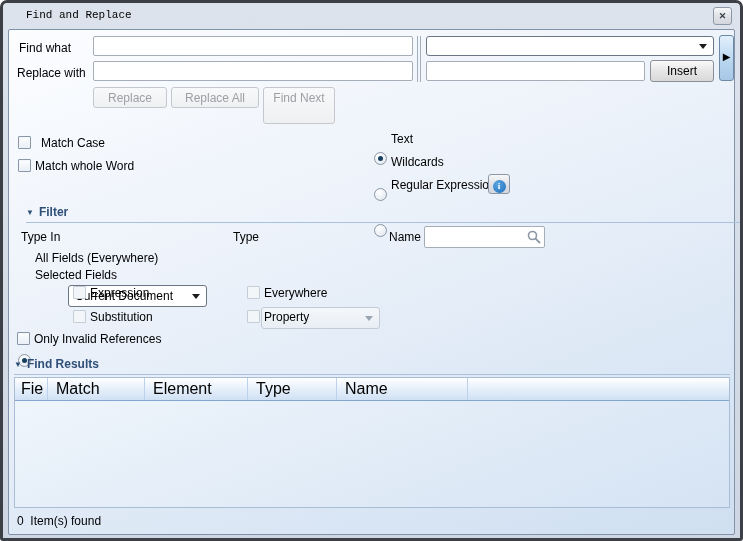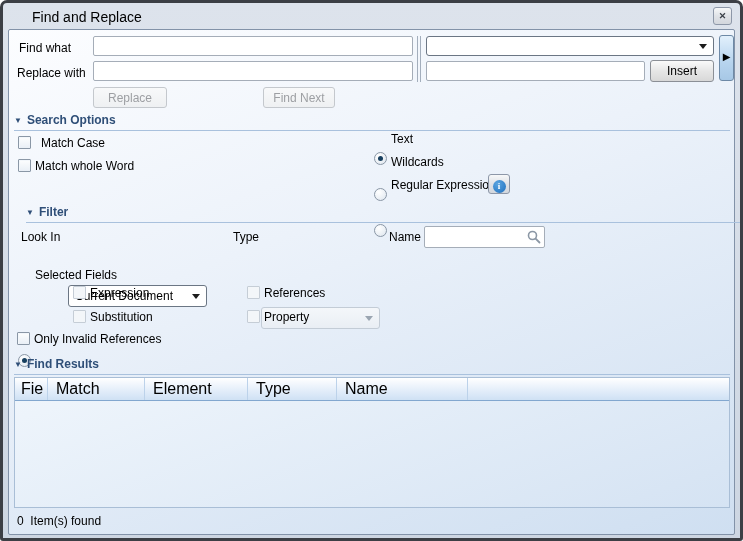--- a/index.html
+++ b/index.html
@@ -1,21 +1,21 @@
 <!DOCTYPE html>
 <html><head>
 <meta charset="utf-8">
 <style>
   html,body{margin:0;padding:0;background:#fff;font-family:"Liberation Sans",sans-serif;}
   *{box-sizing:border-box;}
   .window{position:relative;width:743px;height:541px;border:3px solid #3c3f45;
     border-radius:7px 7px 3px 3px;background:linear-gradient(#dde3ec,#cdd6e2);
     overflow:hidden;}
   .titlebar{position:absolute;left:0;top:0;right:0;height:26px;}
-  .title-text{position:absolute;left:29px;top:6px;font-size:14px;color:#000;white-space:nowrap;}
+  .title-text{position:absolute;left:23px;top:6px;font-size:11px;color:#000;white-space:nowrap;font-family:Liberation Mono, monospace;}
   .close-btn{position:absolute;right:8px;top:4px;width:19px;height:18px;
     background:linear-gradient(#f7f8f9,#dfe2e7 50%,#d3d7dd);border:1px solid #8d97a8;
     border-radius:3px;text-align:center;line-height:16px;font-size:9px;color:#3a3f47;
     font-weight:bold;cursor:default;}
   .panel{position:absolute;left:5px;top:26px;width:727px;height:506px;
     border:1px solid #8292a8;border-radius:2px;
     background:linear-gradient(160deg,#fcfdff 0%,#ecf2fa 40%,#cfdff1 100%);}
   .abs{position:absolute;}
   .lbl{font-size:12px;color:#000;white-space:nowrap;}
   .tbox{background:#fff;border:1px solid #a5adb8;border-radius:2px;font-size:12px;
@@ -78,72 +78,71 @@
     <div class="abs expander" style="left:710px;top:5px;width:15px;height:46px;">
       <span>▶</span>
     </div>
 
     <div class="abs lbl" style="left:8px;top:36px;">Replace with</div>
     <input class="abs tbox" style="left: 84px; top: 31px; width: 320px; height: 20px;" value="">
     <input class="abs tbox" style="left: 417px; top: 31px; width: 219px; height: 20px;" value="">
     <div class="abs btn" style="left:641px;top:30px;width:64px;height:22px;padding:3px 0;">Insert</div>
 
     <div class="abs btn disabled" style="left:84px;top:57px;width:74px;height:21px;padding:3px 0;">Replace</div>
-    <div class="abs btn disabled" style="left:254px;top:57px;width:72px;height:21px;padding:3px 0;">Find Next</div>
+    <div class="abs btn disabled" style="left:162px;top:57px;width:88px;height:21px;padding:3px 0;">Replace All</div>
+    <div class="abs btn disabled" style="left:254px;top:57px;width:72px;height:37px;padding:3px 0;">Find Next</div>
 
-    <div class="abs sec-head" style="left:5px;top:83px;width:716px;height:18px;">
-      <span class="sec-arrow">▼</span><span>Search Options</span>
-    </div>
 
     <div class="abs cb" style="left:9px;top:106px;"></div>
     <div class="abs lbl" style="left:32px;top:106px;">Match Case</div>
     <div class="abs cb" style="left:9px;top:129px;"></div>
     <div class="abs lbl" style="left:26px;top:129px;">Match whole Word</div>
 
     <div class="abs radio checked" style="left:365px;top:102px;"></div>
     <div class="abs lbl" style="left:382px;top:102px;">Text</div>
     <div class="abs radio" style="left:365px;top:125px;"></div>
     <div class="abs lbl" style="left:382px;top:125px;">Wildcards</div>
     <div class="abs radio" style="left:365px;top:148px;"></div>
     <div class="abs lbl" style="left:382px;top:148px;">Regular Expression</div>
     <div class="abs help-btn" style="left:479px;top:144px;">
       <span class="info-circle">i</span>
     </div>
 
     <div class="abs sec-head" style="left:5px;top:175px;width:716px;height:18px;margin-left:12px;">
       <span class="sec-arrow">▼</span><span>Filter</span>
     </div>
 
-    <div class="abs lbl" style="left:12px;top:200px;">Look In</div>
+    <div class="abs lbl" style="left:12px;top:200px;">Type In</div>
     <div class="abs combo" style="left:59px;top:196px;width:139px;height:22px;">
       <span>Current Document</span>
       <span class="carrow"></span>
     </div>
     <div class="abs lbl" style="left:224px;top:200px;">Type</div>
     <div class="abs combo disabled" style="left:252px;top:196px;width:119px;height:22px;">
       <span></span>
       <span class="carrow"></span>
     </div>
     <div class="abs lbl" style="left:380px;top:200px;">Name</div>
     <input class="abs tbox" style="left: 415px; top: 196px; width: 121px; height: 22px; padding-right: 20px;" value="">
     <div class="abs" style="left:517px;top:199px;">
       <svg class="search-glyph" viewBox="0 0 16 16">
           <circle cx="6.5" cy="6.5" r="4" fill="none" stroke="#8b97a5" stroke-width="1.6"></circle>
           <line x1="9.6" y1="9.6" x2="13.5" y2="13.5" stroke="#8b97a5" stroke-width="1.8" stroke-linecap="round"></line>
         </svg>
     </div>
 
     <div class="abs radio checked" style="left:9px;top:221px;"></div>
+    <div class="abs lbl" style="left:26px;top:221px;">All Fields (Everywhere)</div>
     <div class="abs radio" style="left:9px;top:238px;"></div>
     <div class="abs lbl" style="left:26px;top:238px;">Selected Fields</div>
 
     <div class="abs cb disabled" style="left:64px;top:256px;"></div>
     <div class="abs lbl" style="left:81px;top:256px;">Expression</div>
     <div class="abs cb disabled" style="left:238px;top:256px;"></div>
-    <div class="abs lbl" style="left:255px;top:256px;">References</div>
+    <div class="abs lbl" style="left:255px;top:256px;">Everywhere</div>
     <div class="abs combo disabled" style="left:328px;top:252px;width:114px;height:22px;">
       <span></span>
       <span class="carrow"></span>
     </div>
 
     <div class="abs cb disabled" style="left:64px;top:280px;"></div>
     <div class="abs lbl" style="left:81px;top:280px;">Substitution</div>
     <div class="abs cb disabled" style="left:238px;top:280px;"></div>
     <div class="abs lbl" style="left:255px;top:280px;">Property</div>
     <div class="abs combo disabled" style="left:328px;top:276px;width:114px;height:22px;">

